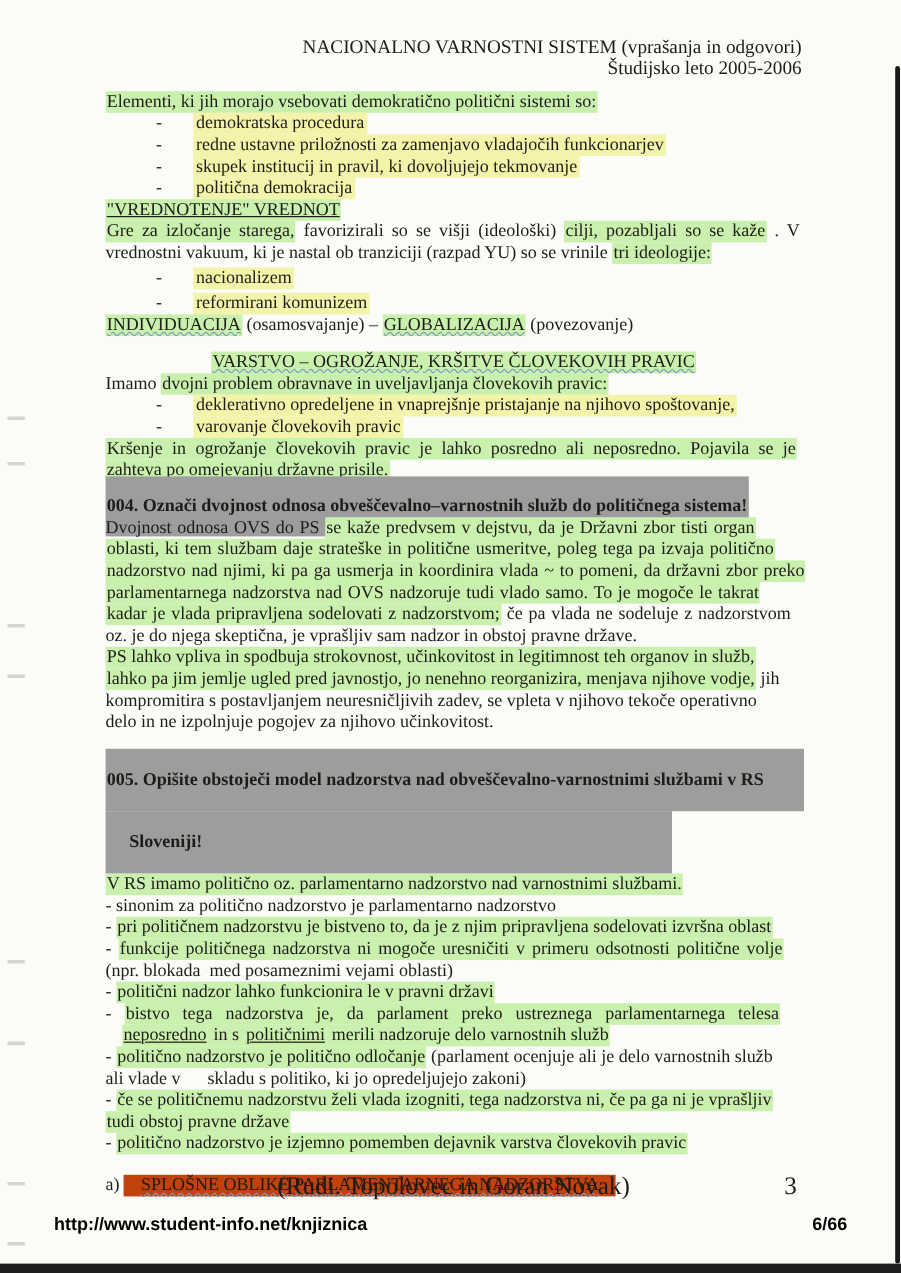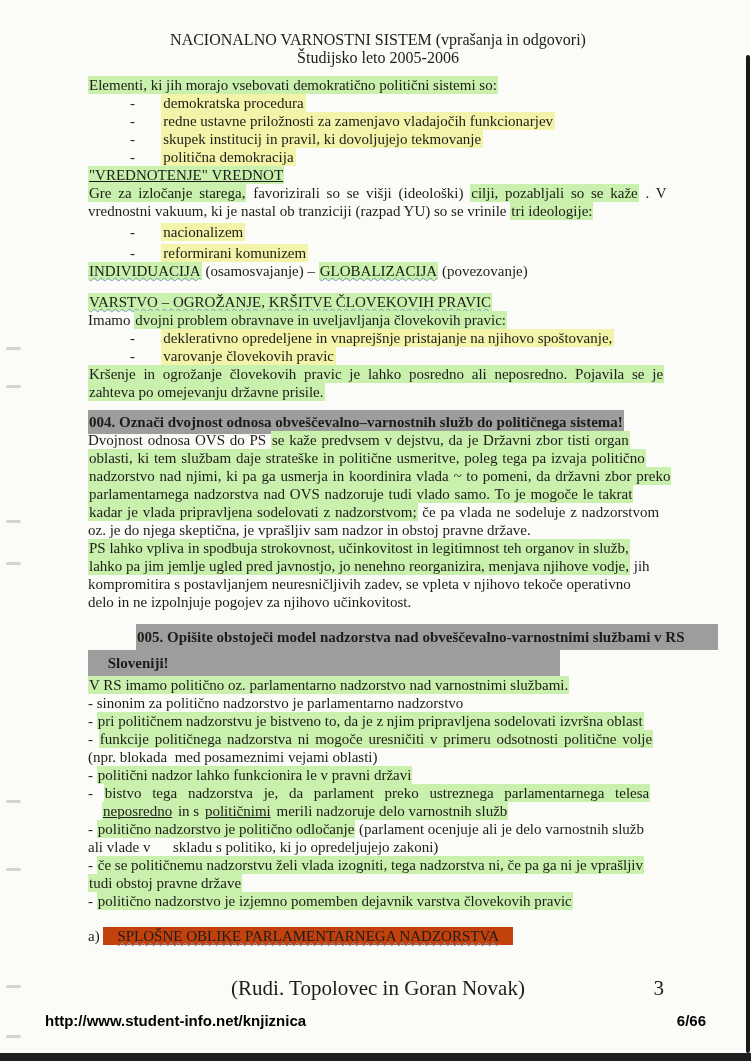--- a/index.html
+++ b/index.html
@@ -12,28 +12,28 @@
   .right-edge { right:1px; top:55px; width:4px; height:998px; background:#191919; border-radius:2px; }
   .bottom-edge { left:0; bottom:0; width:751px; height:8px; background:#1f1f1f; }
   .mark { left:6px; height:3px; width:15px; background:#d4d4d0; border-radius:2px; }
 
   .content {
     position:absolute; left:88px; top:31px; width:580px;
     font-size:15px; line-height:18px;
   }
   .line { white-space:nowrap; }
   .center { text-align:center; }
-  .title { font-size:16px; }
+  .title { font-size:16px;text-align:right; }
   .b1 { padding-left:42px; }
   .ind12 { padding-left:14px; }
 
   .hl-green  { background:#c9f0ad; padding:1px 1px; }
   .hl-yellow { background:#f3f3a9; padding:1px 2px; }
   .hl-dgreen { background:#c2410c; padding:1px 14px; }
-  .hl-gray   { background:#9d9d9d; padding:4px 1px; }
+  .hl-gray   { background:#9d9d9d; padding:17px 1px; }
   .bold { font-weight:bold; }
   .u-solid { text-decoration:underline; text-decoration-thickness:1px; }
   .u-wavy  { text-decoration:underline wavy #7a9cc0; text-decoration-thickness:1px; }
 
   .author-line {
     position:absolute; left:88px; top:976px; width:580px;
     text-align:center; font-size:21px;
   }
   .page-num { position:absolute; right:4px; top:0; }
 
@@ -67,38 +67,38 @@
     <div class="line b1"><span>-&nbsp;&nbsp;&nbsp;&nbsp;&nbsp;&nbsp;&nbsp;</span><span class="hl-yellow">demokratska procedura</span></div>
     <div class="line b1"><span>-&nbsp;&nbsp;&nbsp;&nbsp;&nbsp;&nbsp;&nbsp;</span><span class="hl-yellow">redne ustavne priložnosti za zamenjavo vladajočih funkcionarjev</span></div>
     <div class="line b1"><span>-&nbsp;&nbsp;&nbsp;&nbsp;&nbsp;&nbsp;&nbsp;</span><span class="hl-yellow">skupek institucij in pravil, ki dovoljujejo tekmovanje</span></div>
     <div class="line b1"><span>-&nbsp;&nbsp;&nbsp;&nbsp;&nbsp;&nbsp;&nbsp;</span><span class="hl-yellow">politična demokracija</span></div>
     <div class="line"><span class="hl-green u-solid">"VREDNOTENJE" VREDNOT</span></div>
     <div class="line" style="word-spacing: 3px;"><span class="hl-green">Gre za izločanje starega,</span><span> favorizirali so se višji (ideološki) </span><span class="hl-green">cilji, pozabljali so se kaže</span><span> . V</span></div>
     <div class="line"><span>vrednostni vakuum, ki je nastal ob tranziciji (razpad YU) so se vrinile </span><span class="hl-green">tri ideologije:</span></div>
     <div class="line b1" style="margin-top: 3px;"><span>-&nbsp;&nbsp;&nbsp;&nbsp;&nbsp;&nbsp;&nbsp;</span><span class="hl-yellow">nacionalizem</span></div>
     <div class="line b1" style="margin-top: 3px;"><span>-&nbsp;&nbsp;&nbsp;&nbsp;&nbsp;&nbsp;&nbsp;</span><span class="hl-yellow">reformirani komunizem</span></div>
     <div class="line"><span class="hl-green u-wavy">INDIVIDUACIJA</span><span> (osamosvajanje) – </span><span class="hl-green u-wavy">GLOBALIZACIJA</span><span> (povezovanje)</span></div>
-    <div class="line" style="margin-top: 13px;"><span class="hl-green u-wavy">VARSTVO – OGROŽANJE, KRŠITVE ČLOVEKOVIH PRAVIC</span></div>
+    <div class="line" style="margin-top: 13px; text-align: center;"><span class="hl-green u-wavy">VARSTVO – OGROŽANJE, KRŠITVE ČLOVEKOVIH PRAVIC</span></div>
     <div class="line"><span>Imamo </span><span class="hl-green">dvojni problem obravnave in uveljavljanja človekovih pravic:</span></div>
     <div class="line b1"><span>-&nbsp;&nbsp;&nbsp;&nbsp;&nbsp;&nbsp;&nbsp;</span><span class="hl-yellow">deklerativno opredeljene in vnaprejšnje pristajanje na njihovo spoštovanje,</span></div>
     <div class="line b1"><span>-&nbsp;&nbsp;&nbsp;&nbsp;&nbsp;&nbsp;&nbsp;</span><span class="hl-yellow">varovanje človekovih pravic</span></div>
     <div class="line" style="word-spacing: 4px;"><span class="hl-green">Kršenje in ogrožanje človekovih pravic je lahko posredno ali neposredno. Pojavila se je</span></div>
     <div class="line"><span class="hl-green">zahteva po omejevanju državne prisile.</span></div>
     <div class="line" style="margin-top: 12px;"><span class="hl-gray bold">004. Označi dvojnost odnosa obveščevalno–varnostnih služb do političnega sistema!</span></div>
     <div class="line" style="word-spacing: 1px;"><span>Dvojnost odnosa OVS do PS </span><span class="hl-green">se kaže predvsem v dejstvu, da je Državni zbor tisti organ</span></div>
     <div class="line" style="word-spacing: 1px;"><span class="hl-green">oblasti, ki tem službam daje strateške in politične usmeritve, poleg tega pa izvaja politično</span></div>
     <div class="line" style="word-spacing: 1px;"><span class="hl-green">nadzorstvo nad njimi, ki pa ga usmerja in koordinira vlada ~ to pomeni, da državni zbor preko</span></div>
     <div class="line" style="word-spacing: 1px;"><span class="hl-green">parlamentarnega nadzorstva nad OVS nadzoruje tudi vlado samo. To je mogoče le takrat</span></div>
     <div class="line" style="word-spacing: 1px;"><span class="hl-green">kadar je vlada pripravljena sodelovati z nadzorstvom;</span><span> če pa vlada ne sodeluje z nadzorstvom</span></div>
     <div class="line"><span>oz. je do njega skeptična, je vprašljiv sam nadzor in obstoj pravne države.</span></div>
     <div class="line"><span class="hl-green">PS lahko vpliva in spodbuja strokovnost, učinkovitost in legitimnost teh organov in služb,</span></div>
     <div class="line"><span class="hl-green">lahko pa jim jemlje ugled pred javnostjo, jo nenehno reorganizira, menjava njihove vodje,</span><span> jih</span></div>
     <div class="line"><span>kompromitira s postavljanjem neuresničljivih zadev, se vpleta v njihovo tekoče operativno</span></div>
     <div class="line"><span>delo in ne izpolnjuje pogojev za njihovo učinkovitost.</span></div>
-    <div class="line" style="margin-top: 13px; margin-left: 48px;"><span class="hl-gray bold" style="display: inline-block; min-width: 580px;">005. Opišite obstoječi model nadzorstva nad obveščevalno-varnostnimi službami v RS</span></div>
+    <div class="line" style="margin-top: 13px;"><span class="hl-gray bold" style="display: inline-block; min-width: 580px;">005. Opišite obstoječi model nadzorstva nad obveščevalno-varnostnimi službami v RS</span></div>
     <div class="line"><span class="hl-gray bold" style="display: inline-block; min-width: 470px;">&nbsp;&nbsp;&nbsp;&nbsp;&nbsp;Sloveniji!</span></div>
     <div class="line"><span class="hl-green">V RS imamo politično oz. parlamentarno nadzorstvo nad varnostnimi službami.</span></div>
     <div class="line"><span>- sinonim za politično nadzorstvo je parlamentarno nadzorstvo</span></div>
     <div class="line"><span>- </span><span class="hl-green">pri političnem nadzorstvu je bistveno to, da je z njim pripravljena sodelovati izvršna oblast</span></div>
     <div class="line" style="word-spacing: 2px;"><span>- </span><span class="hl-green">funkcije političnega nadzorstva ni mogoče uresničiti v primeru odsotnosti politične volje</span></div>
     <div class="line"><span>(npr. blokada&nbsp; med posameznimi vejami oblasti)</span></div>
     <div class="line"><span>- </span><span class="hl-green">politični nadzor lahko funkcionira le v pravni državi</span></div>
     <div class="line" style="word-spacing: 7px;"><span>- </span><span class="hl-green">bistvo tega nadzorstva je, da parlament preko ustreznega parlamentarnega telesa</span></div>
     <div class="line ind12"><span class="hl-green u-solid">neposredno</span><span class="hl-green"> in s </span><span class="hl-green u-solid">političnimi</span><span class="hl-green"> merili nadzoruje delo varnostnih služb</span></div>
     <div class="line"><span>- </span><span class="hl-green">politično nadzorstvo je politično odločanje</span><span> (parlament ocenjuje ali je delo varnostnih služb</span></div>

